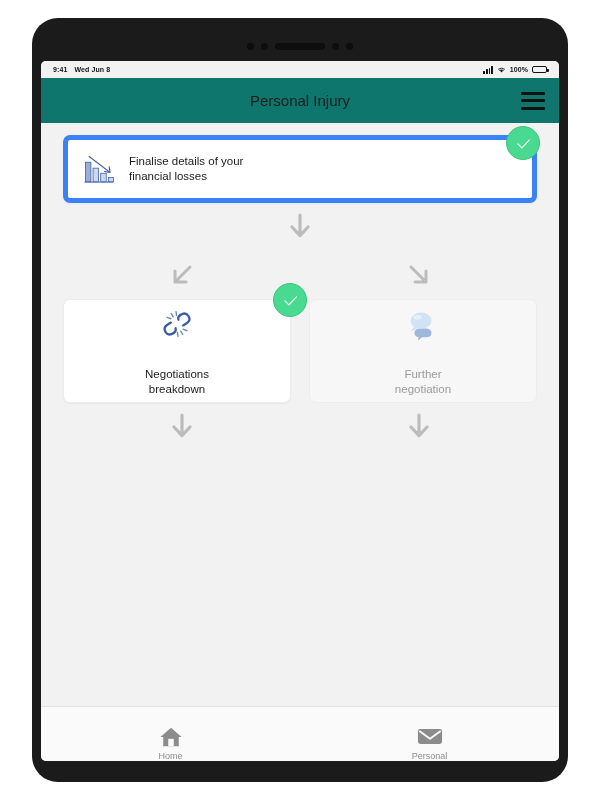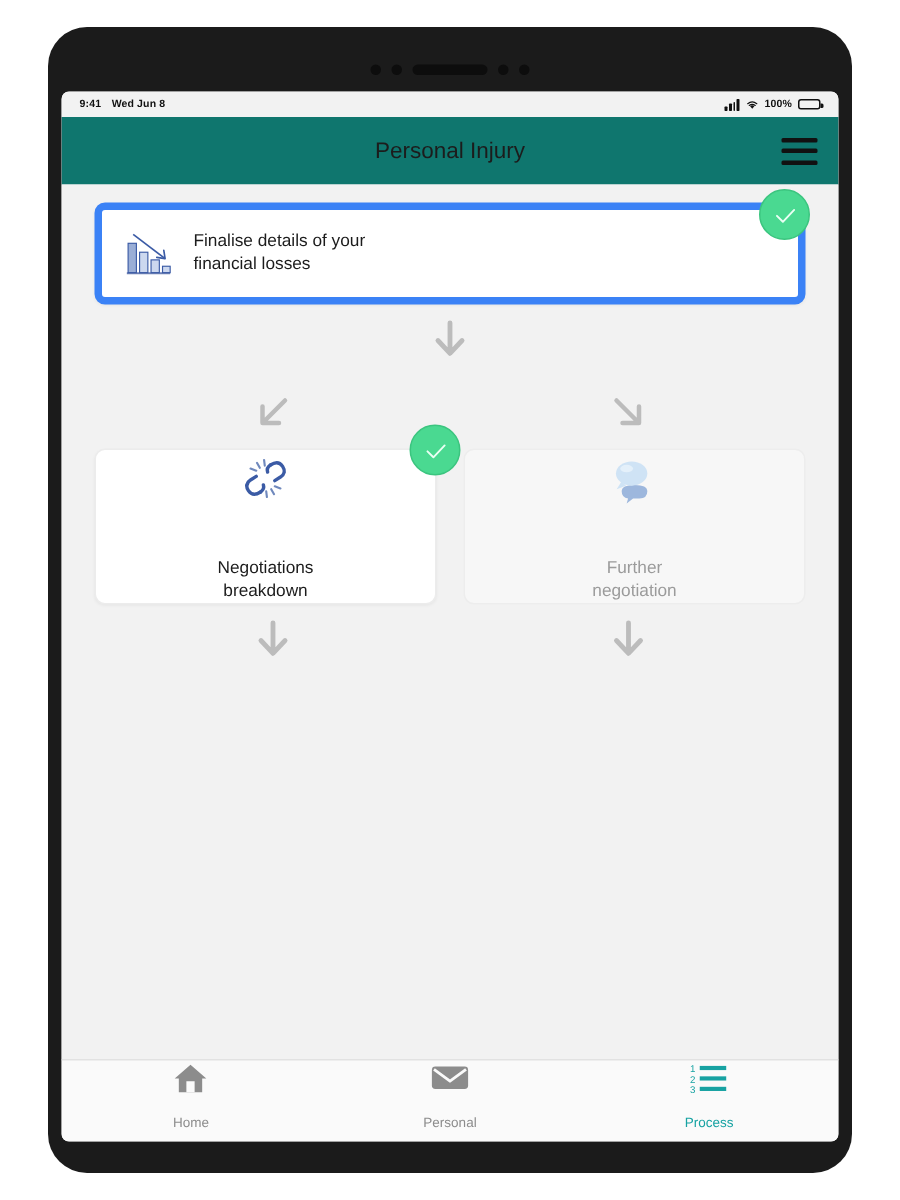--- a/index.html
+++ b/index.html
@@ -185,21 +185,21 @@
     gap: 18px;
   }
   .tile {
     flex: 1;
     position: relative;
     border-radius: 7px;
     height: 104px;
     display: flex;
     flex-direction: column;
     align-items: center;
-    justify-content: space-between;
+    justify-content: center;
     gap: 24px;
     padding: 0 8px;
   }
   .tile.active {
     background: #ffffff;
     border: 1px solid #ececec;
     box-shadow: 0 1px 2px rgba(0,0,0,0.045);
   }
   .tile.inactive {
     background: #f7f7f7;
@@ -222,22 +222,22 @@
     flex: 0 0 55px;
     background: #fafafa;
     border-top: 1px solid #e2e2e2;
     display: flex;
   }
   .tab-item {
     flex: 1;
     display: flex;
     flex-direction: column;
     align-items: center;
-    justify-content: flex-start;
-    gap: 13px;
+    justify-content: flex-end;
+    gap: 3px;
     cursor: pointer;
   }
   .tab-icon { height: 23px; display: flex; align-items: center; }
   .tab-label { font-size: 9px; }
   .tab-item.inactive .tab-label { color: #8c8c8c; }
   .tab-item.active .tab-label { color: #17a2a2; }
 </style>
 </head>
 <body>
 
@@ -399,29 +399,16 @@
       <div class="tab-item inactive">
         <span class="tab-icon">
           <svg viewBox="0 0 28 20" width="26" height="19">
             <rect x="1" y="2" width="26" height="16" rx="2.5" fill="#8c8c8c"></rect>
             <path d="M2.5 4 L14 12.5 L25.5 4" stroke="#fafafa" stroke-width="2" fill="none" stroke-linejoin="round"></path>
           </svg>
         </span>
         <span class="tab-label">Personal</span>
       </div>
 
-      <div class="tab-item active">
-        <span class="tab-icon">
-          <svg viewBox="0 0 28 22" width="26" height="21">
-            <text x="0" y="7" font-size="7" font-family="Liberation Sans, sans-serif" fill="#17a2a2">1</text>
-            <text x="0" y="14.5" font-size="7" font-family="Liberation Sans, sans-serif" fill="#17a2a2">2</text>
-            <text x="0" y="22" font-size="7" font-family="Liberation Sans, sans-serif" fill="#17a2a2">3</text>
-            <rect x="7" y="2.5" width="19" height="3" fill="#17a2a2"></rect>
-            <rect x="7" y="10" width="19" height="3" fill="#17a2a2"></rect>
-            <rect x="7" y="17.5" width="19" height="3" fill="#17a2a2"></rect>
-          </svg>
-        </span>
-        <span class="tab-label">Process</span>
-      </div>
     </div>
 
   </div>
 </div>
 
 </body></html>

